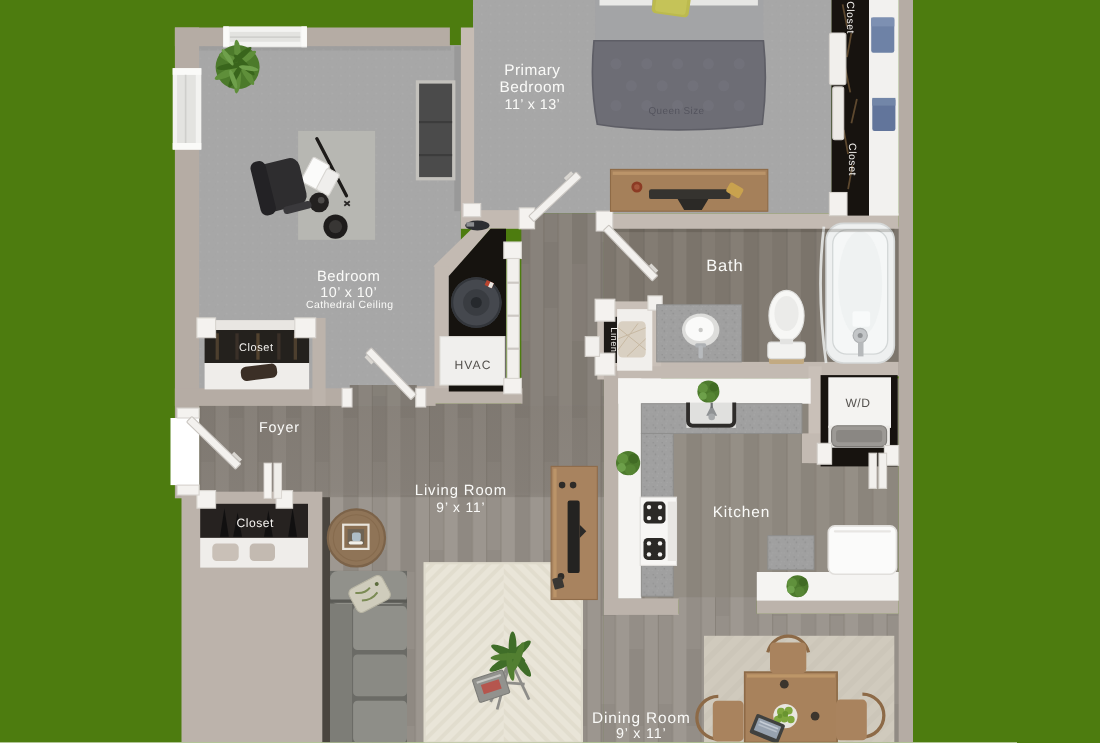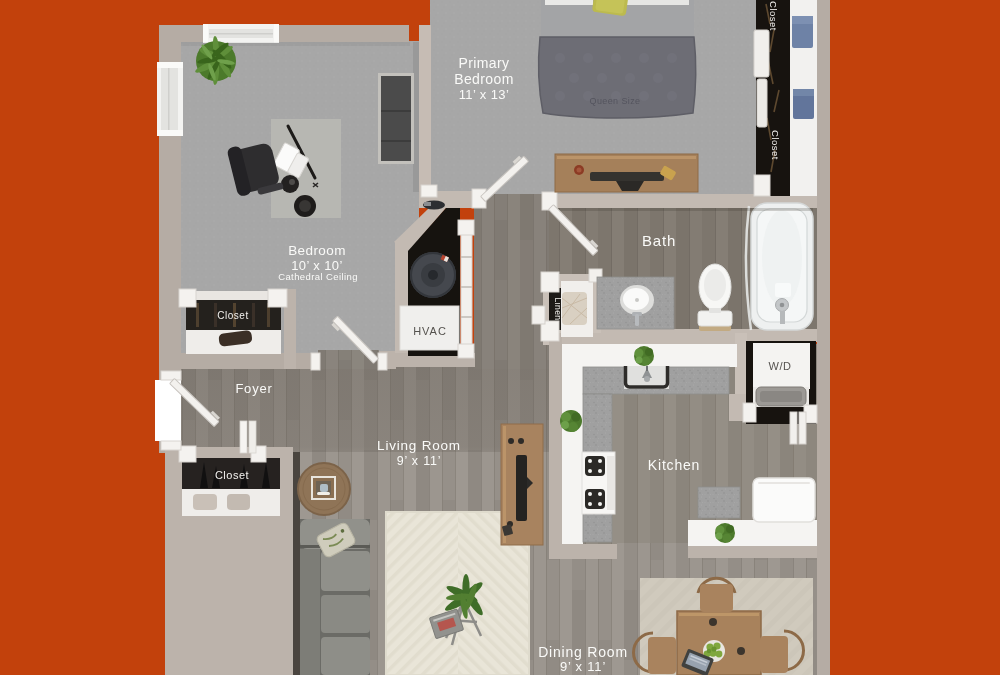--- a/index.html
+++ b/index.html
@@ -1,16 +1,16 @@
 <!DOCTYPE html>
 <html><head>
 <meta charset="utf-8">
 <style>
   html,body{margin:0;padding:0;background:#ffffff;}
-  .wrap{width:1000px;height:675px;position:relative;overflow:hidden;background:#c2410c;}
+  .wrap{width:1000px;height:675px;position:relative;overflow:hidden;background:#4d7c0f;}
   svg text{font-family:"Liberation Sans", sans-serif;}
 </style>
 </head>
 <body>
 <div class="wrap">
 <svg width="1000" height="675" viewBox="0 0 1000 675" xmlns="http://www.w3.org/2000/svg">
 <defs>
   <pattern id="woodA" width="52" height="140" patternUnits="userSpaceOnUse">
     <rect width="52" height="140" fill="#98928b"></rect>
     <rect x="0" width="13" height="140" fill="#948e87"></rect>

